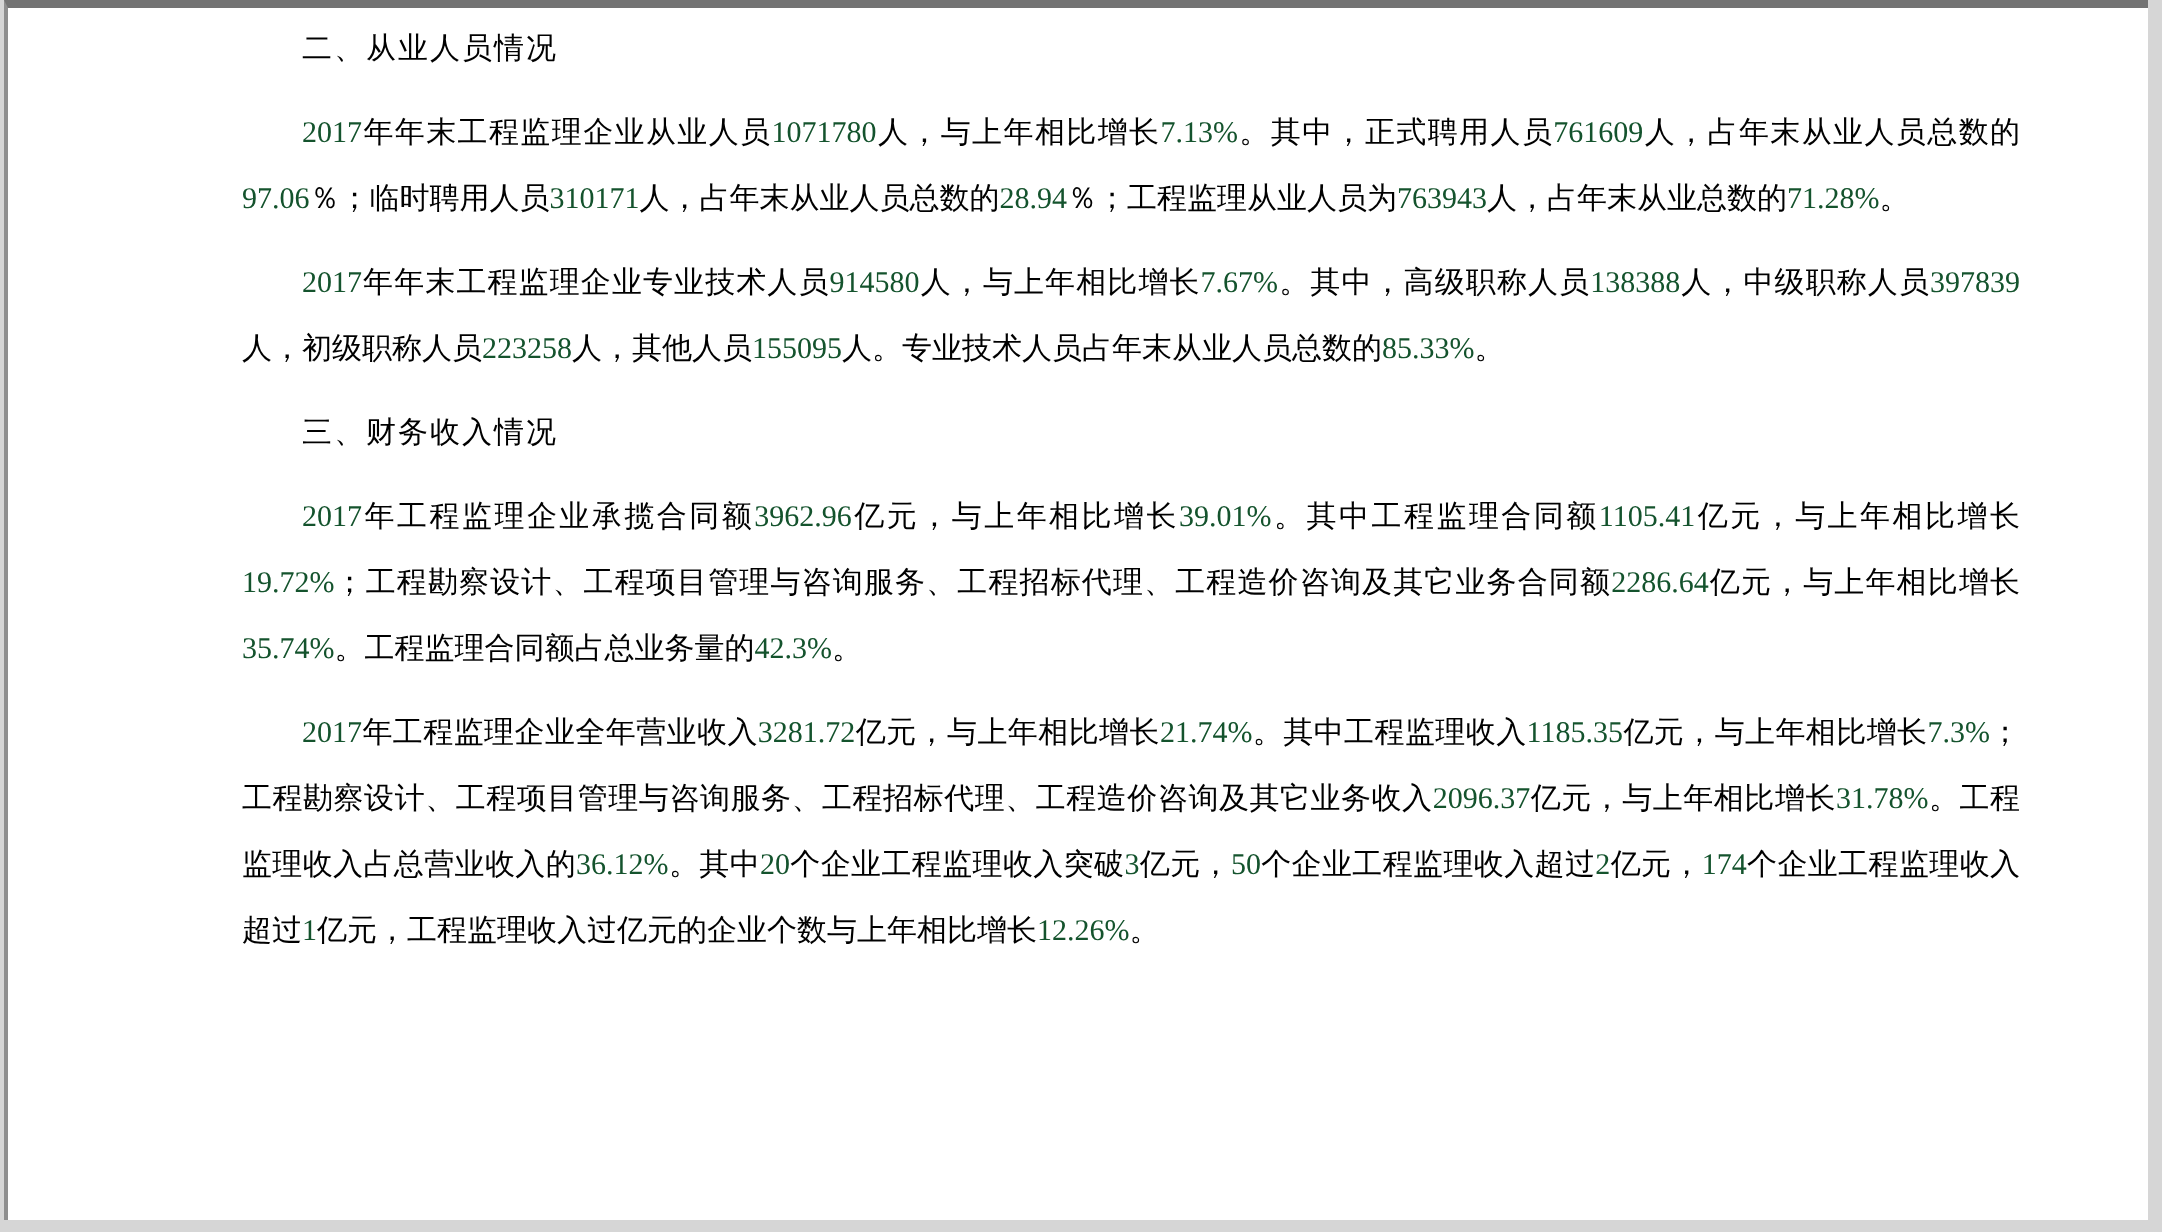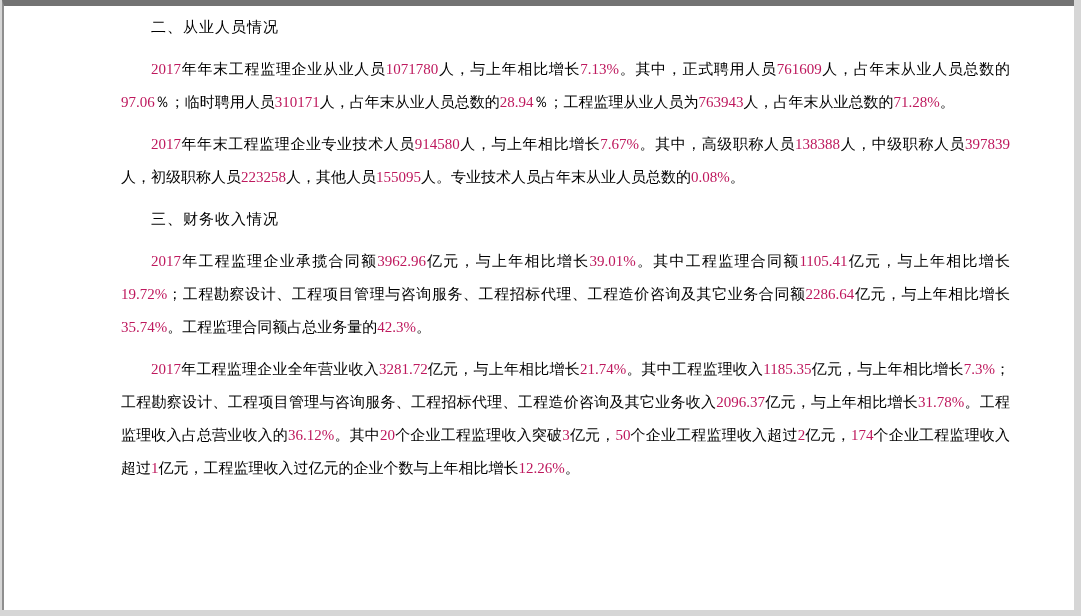--- a/index.html
+++ b/index.html
@@ -13,21 +13,21 @@
   }
   .page {
     position: absolute;
     left: 2px;
     top: 0;
     width: 1072px;
     height: 610px;
     box-sizing: border-box;
     background: #ffffff;
     border-left: 2px solid #8f8f8f;
-    border-top: 6px solid #737373;
+    border-top: 4px solid #737373;
   }
   .content {
     box-sizing: border-box;
     width: 100%;
     height: 100%;
     padding: 5px 64px 0 117px;
     color: #000000;
     font-size: 15px;
     line-height: 33px;
     text-align: justify;
@@ -39,35 +39,35 @@
     text-indent: 2em;
     letter-spacing: 1px;
   }
   .doc-par {
     margin: 0 0 9px 0;
     text-indent: 2em;
   }
   
   .num {
     font-family: "Liberation Serif", "DejaVu Serif", serif;
-    color: #be185d;
+    color: #14532d;
     letter-spacing: 0;
   }
 </style>
 </head>
 <body>
 
 <div class="page">
   <div class="content">
 
     <h2 class="doc-heading">二、从业人员情况</h2>
 
     <p class="doc-par"><span class="num">2017</span>年年末工程监理企业从业人员<span class="num">1071780</span>人，与上年相比增长<span class="num">7.13%</span>。其中，正式聘用人员<span class="num">761609</span>人，占年末从业人员总数的<span class="num">97.06</span>％；临时聘用人员<span class="num">310171</span>人，占年末从业人员总数的<span class="num">28.94</span>％；工程监理从业人员为<span class="num">763943</span>人，占年末从业总数的<span class="num">71.28%</span>。</p>
 
-    <p class="doc-par"><span class="num">2017</span>年年末工程监理企业专业技术人员<span class="num">914580</span>人，与上年相比增长<span class="num">7.67%</span>。其中，高级职称人员<span class="num">138388</span>人，中级职称人员<span class="num">397839</span>人，初级职称人员<span class="num">223258</span>人，其他人员<span class="num">155095</span>人。专业技术人员占年末从业人员总数的<span class="num">0.08%</span>。</p>
+    <p class="doc-par"><span class="num">2017</span>年年末工程监理企业专业技术人员<span class="num">914580</span>人，与上年相比增长<span class="num">7.67%</span>。其中，高级职称人员<span class="num">138388</span>人，中级职称人员<span class="num">397839</span>人，初级职称人员<span class="num">223258</span>人，其他人员<span class="num">155095</span>人。专业技术人员占年末从业人员总数的<span class="num">85.33%</span>。</p>
 
 
     <h2 class="doc-heading">三、财务收入情况</h2>
 
     <p class="doc-par"><span class="num">2017</span>年工程监理企业承揽合同额<span class="num">3962.96</span>亿元，与上年相比增长<span class="num">39.01%</span>。其中工程监理合同额<span class="num">1105.41</span>亿元，与上年相比增长<span class="num">19.72%</span>；工程勘察设计、工程项目管理与咨询服务、工程招标代理、工程造价咨询及其它业务合同额<span class="num">2286.64</span>亿元，与上年相比增长<span class="num">35.74%</span>。工程监理合同额占总业务量的<span class="num">42.3%</span>。</p>
 
 
     <p class="doc-par"><span class="num">2017</span>年工程监理企业全年营业收入<span class="num">3281.72</span>亿元，与上年相比增长<span class="num">21.74%</span>。其中工程监理收入<span class="num">1185.35</span>亿元，与上年相比增长<span class="num">7.3%</span>；工程勘察设计、工程项目管理与咨询服务、工程招标代理、工程造价咨询及其它业务收入<span class="num">2096.37</span>亿元，与上年相比增长<span class="num">31.78%</span>。工程监理收入占总营业收入的<span class="num">36.12%</span>。其中<span class="num">20</span>个企业工程监理收入突破<span class="num">3</span>亿元，<span class="num">50</span>个企业工程监理收入超过<span class="num">2</span>亿元，<span class="num">174</span>个企业工程监理收入超过<span class="num">1</span>亿元，工程监理收入过亿元的企业个数与上年相比增长<span class="num">12.26%</span>。</p>
 
   </div>

